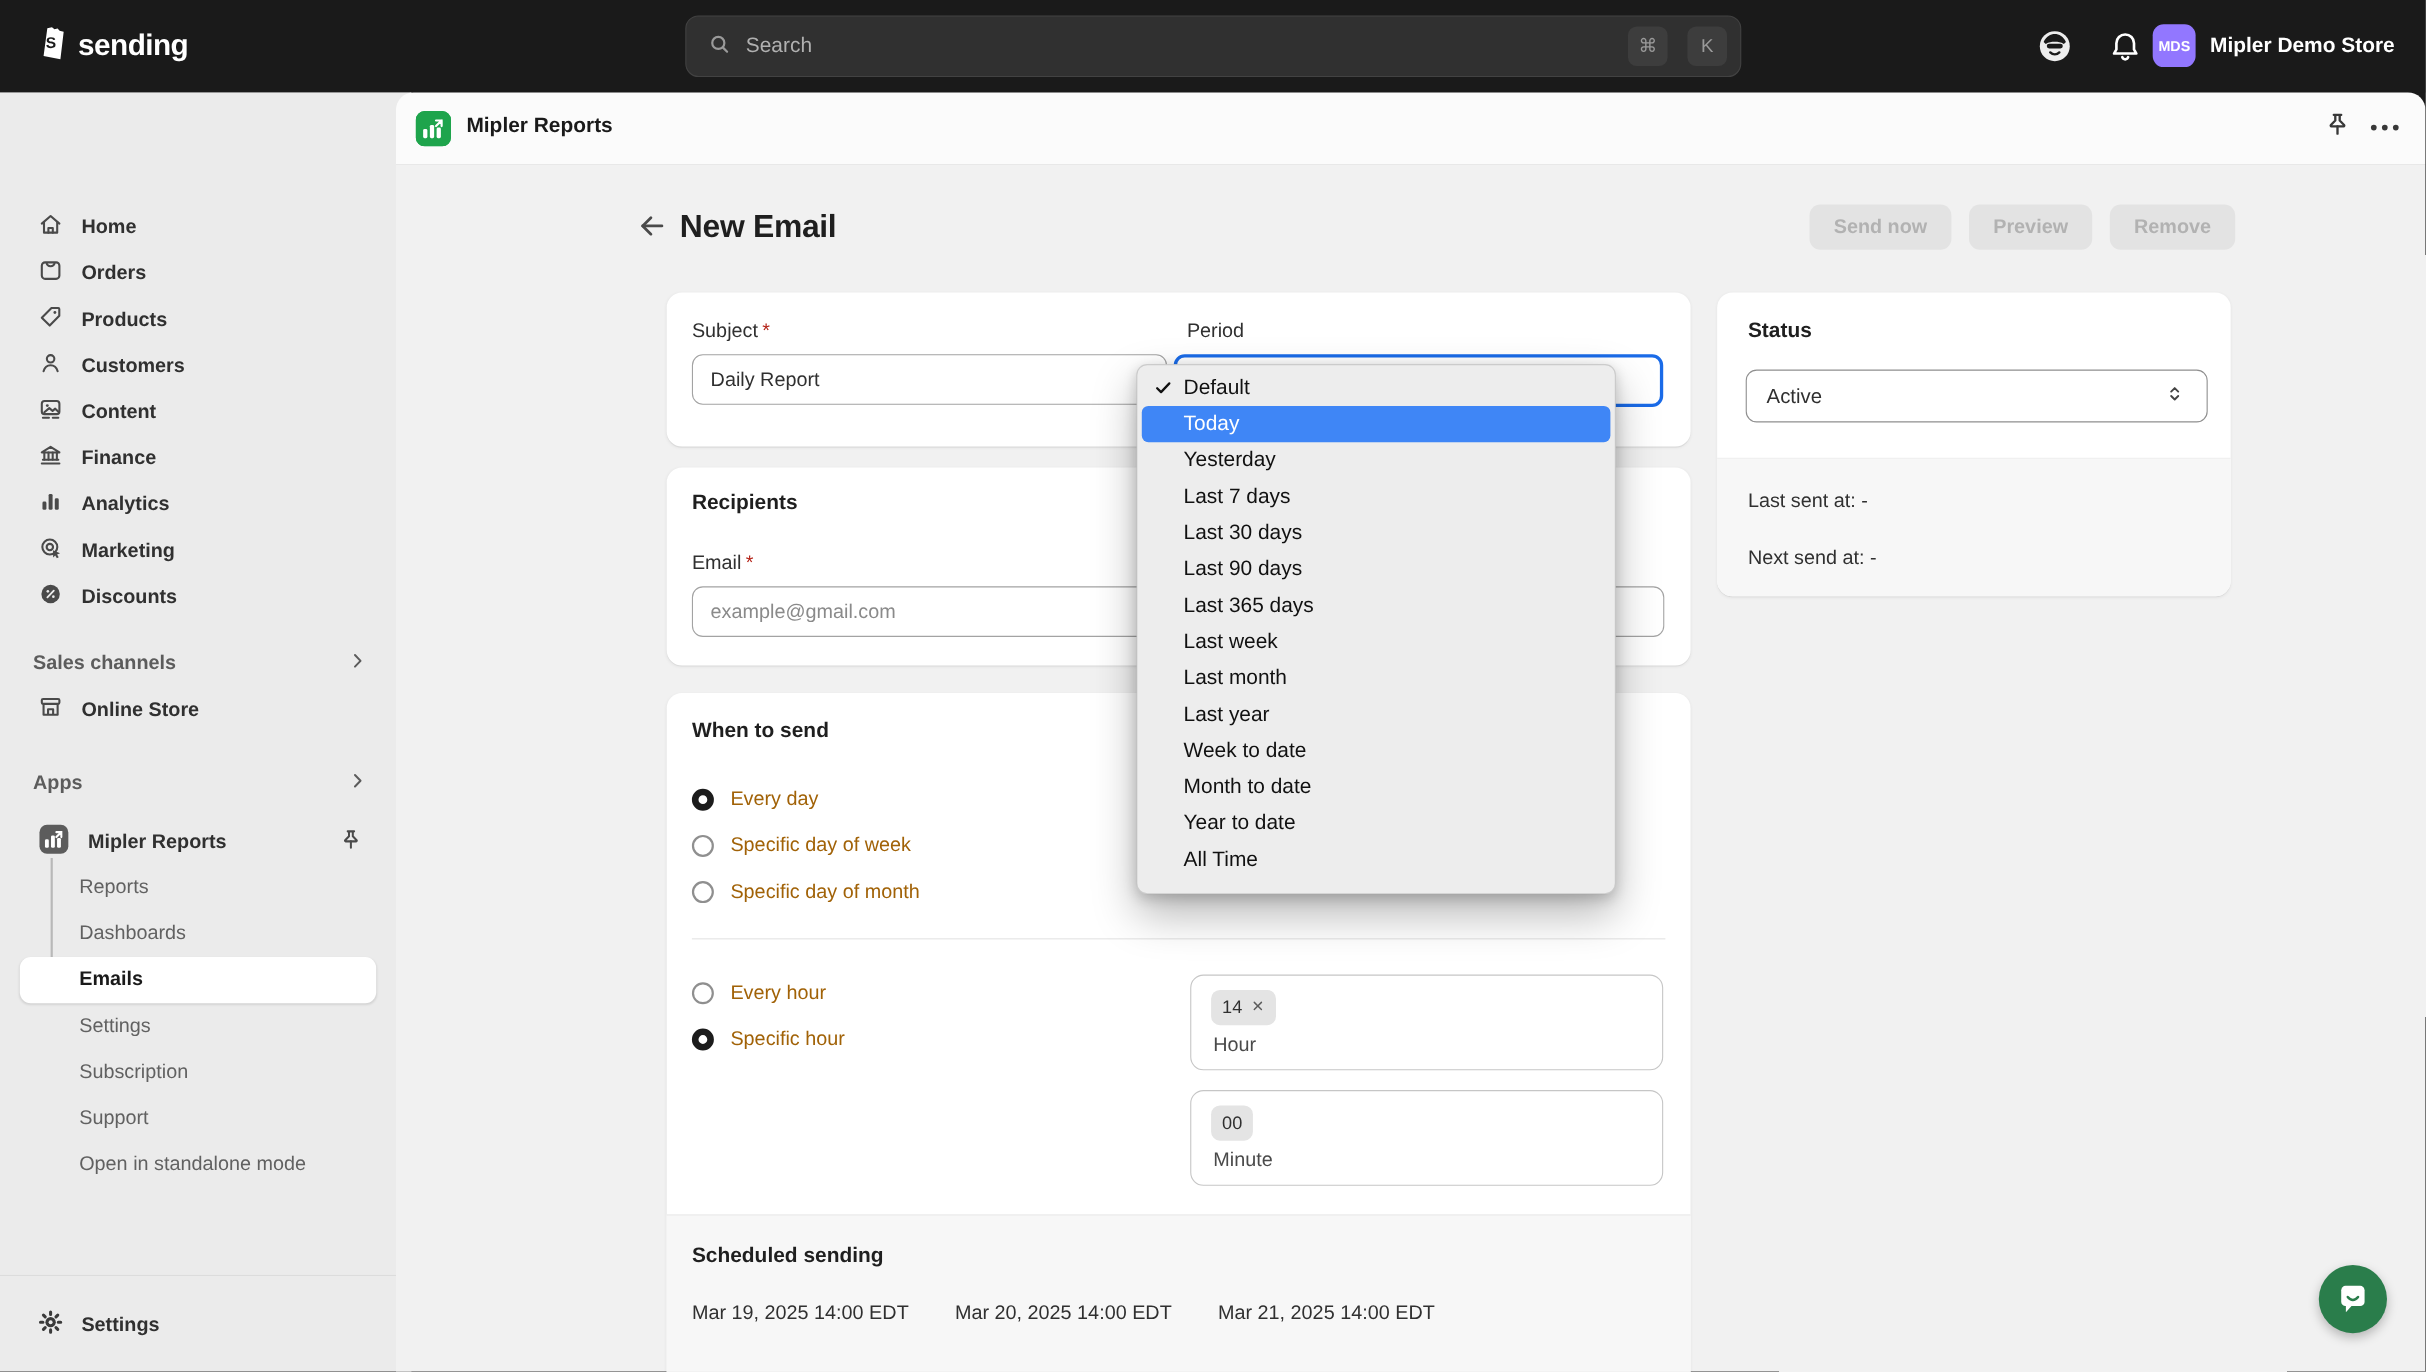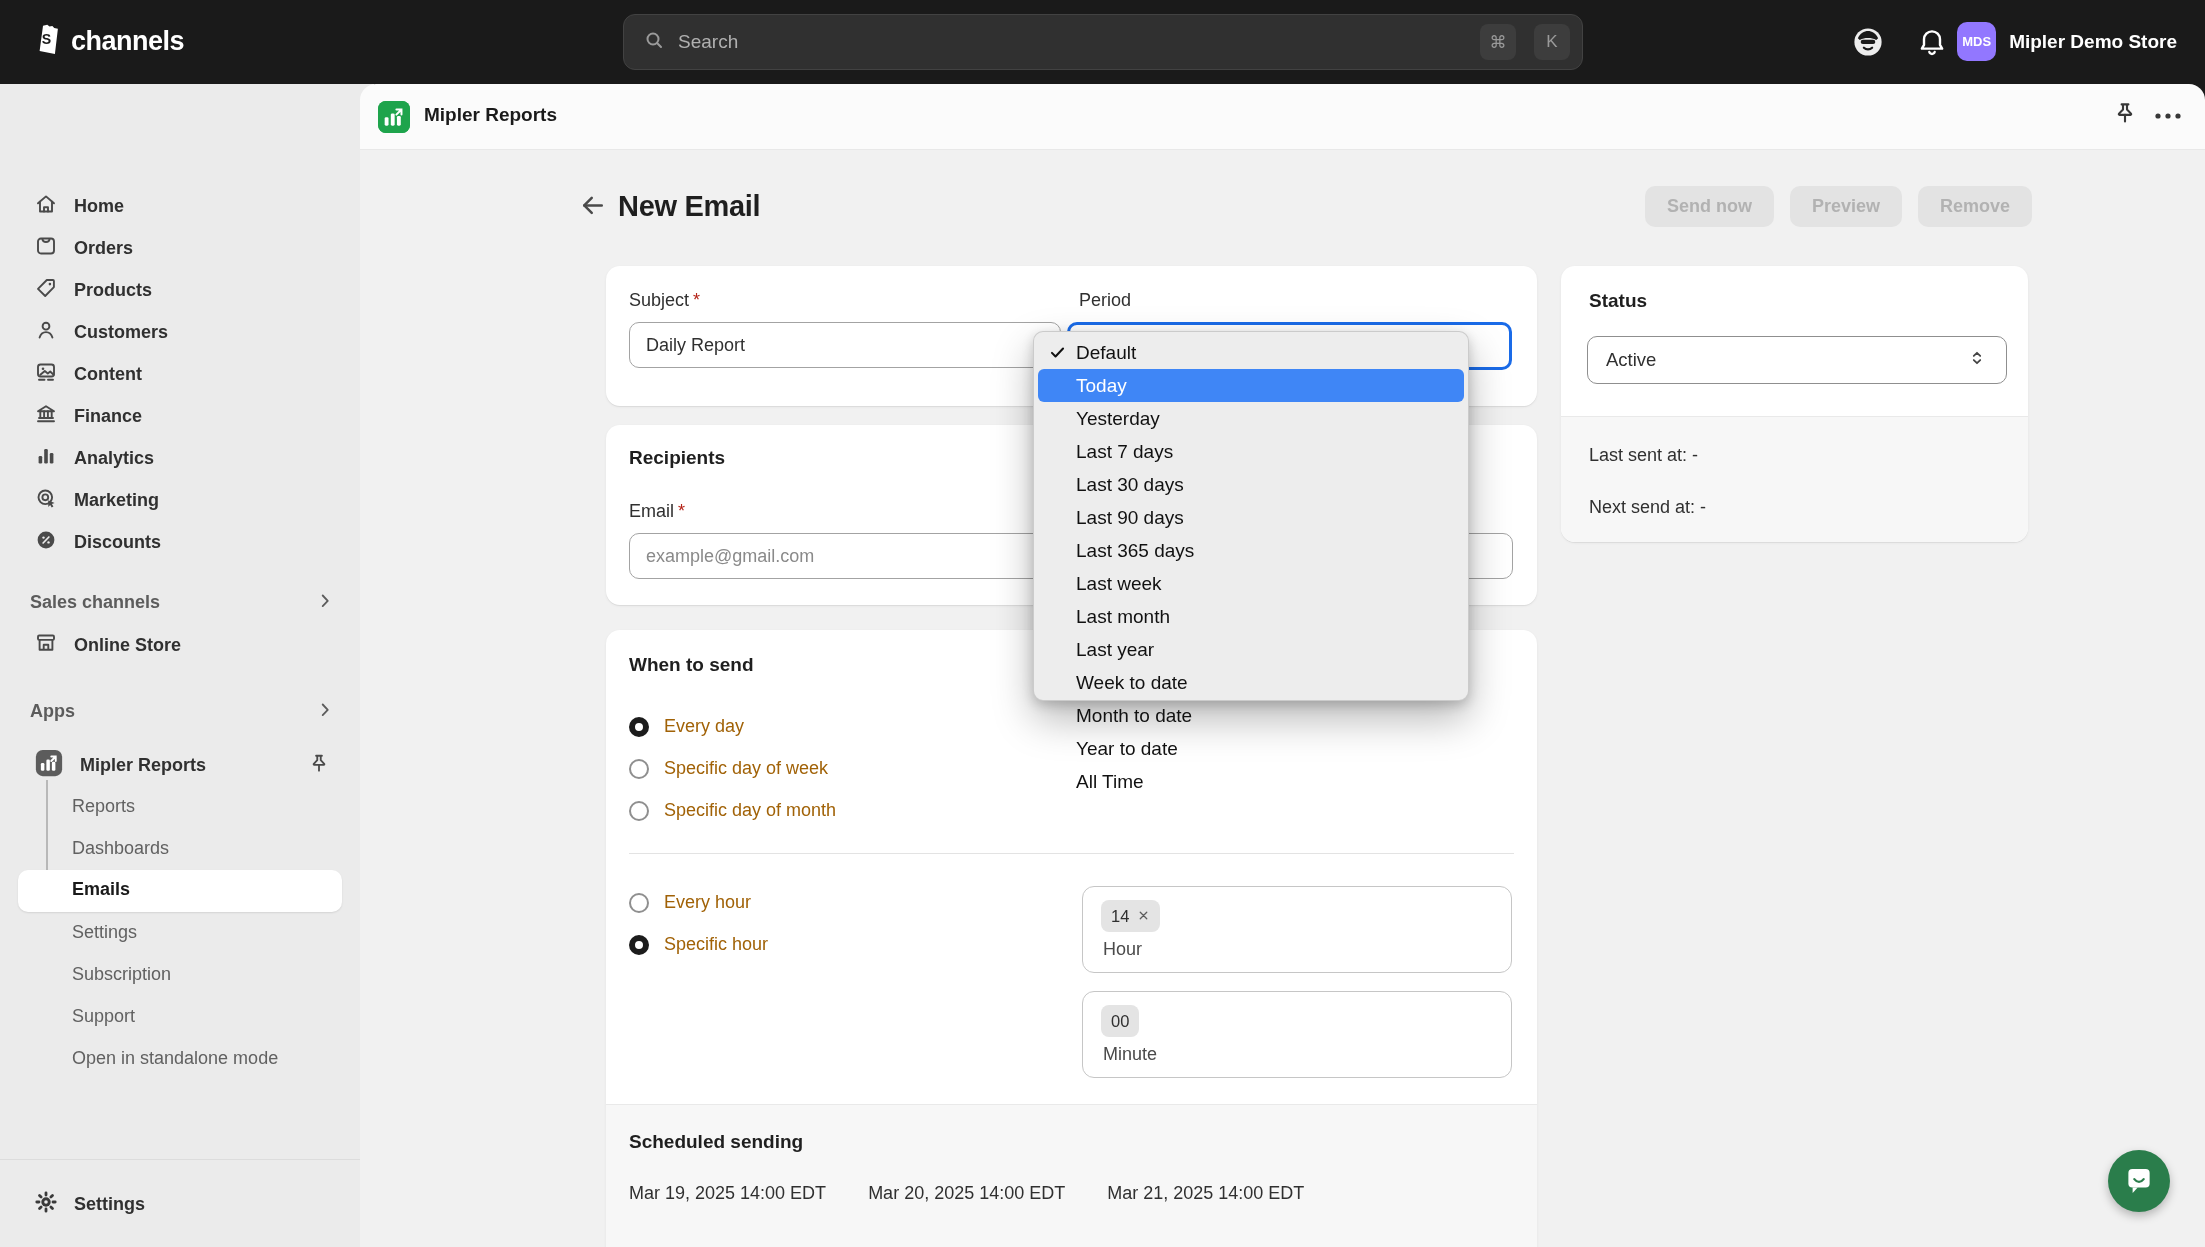--- a/index.html
+++ b/index.html
@@ -82,21 +82,21 @@
     border-top:1px solid #e9e9e9; }
   .dates { position:absolute; left:23px; top:78px; display:flex; gap:42px; }
   .dates span { font-size:18px; color:#303030; }
 
   .sel { position:absolute; border-radius:10px; background:#fff; cursor:pointer; display:flex; align-items:center; }
   .status-sel { left:26px; top:70px; width:420px; height:48px; border:1px solid #8f8f8f; padding:0 18px; font-size:18.5px; color:#303030; }
   .period-sel { left:461px; top:56px; width:445px; height:48px; border:3px solid #1a6be8; box-shadow:inset 0 0 0 2px #fff; }
   .foot-line { position:absolute; left:28px; font-size:18px; color:#303030; }
 
   
-  .dropdown { position:absolute; left:1033px; top:331px; width:436px; height:370px; background:#ededed;
+  .dropdown { position:absolute; left:1033px; top:331px; width:436px; height:482px; background:#ededed;
     border:1px solid rgba(0,0,0,.14); border-radius:10px; padding:4px 0;
     box-shadow:0 18px 40px rgba(0,0,0,.28), 0 4px 12px rgba(0,0,0,.18); z-index:20; }
   .opt { position:relative; height:33px; margin:0 4px; border-radius:6px; display:flex; align-items:center;
     padding-left:38px; font-size:19px; color:#111; cursor:pointer; }
   .opt .chk { position:absolute; left:10px; top:7px; }
   .opt.sel { background:#3f86f6; color:#fff; }
 
   .fab { position:absolute; left:2108px; top:1150px; width:62px; height:62px; border-radius:50%; background:#2a7d4b;
     border:none; box-shadow:0 4px 10px rgba(0,0,0,.25); cursor:pointer; display:flex; align-items:center; justify-content:center; }
 </style>
@@ -106,21 +106,21 @@
 <div class="screen">
 
   <header class="topbar">
     <div class="logo">
       <span>
         <svg width="34" height="38" viewBox="0 0 24 26">
             <path d="M18.5 5.2l2.6 .6L19 23.5 8.2 21.4 10.6 3.6l3-.6 1.6 1.2 2-.4z" fill="#fff"></path>
             <text x="13" y="16.5" font-size="10" font-weight="bold" fill="#1a1a1a" text-anchor="middle" font-family="Liberation Sans, sans-serif">S</text>
           </svg>
       </span>
-      <span class="logo-word">channels</span>
+      <span class="logo-word">sending</span>
     </div>
 
     <div class="search">
       <span>
         <svg width="24" height="24" viewBox="0 0 24 24" fill="none" stroke="#9a9a9a" stroke-width="2" stroke-linecap="round">
             <circle cx="11" cy="11" r="5.5"></circle>
             <path d="M15.3 15.3 19 19"></path>
           </svg>
       </span>
       <input placeholder="Search" style="">

